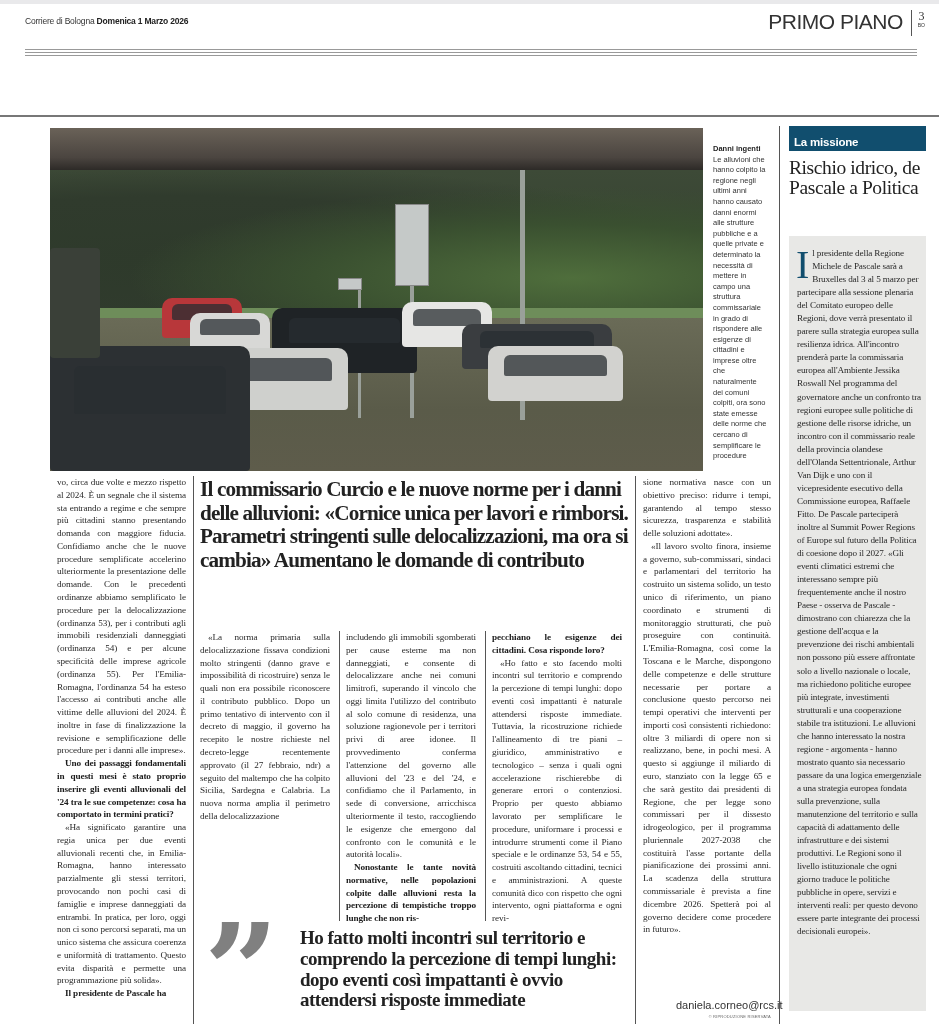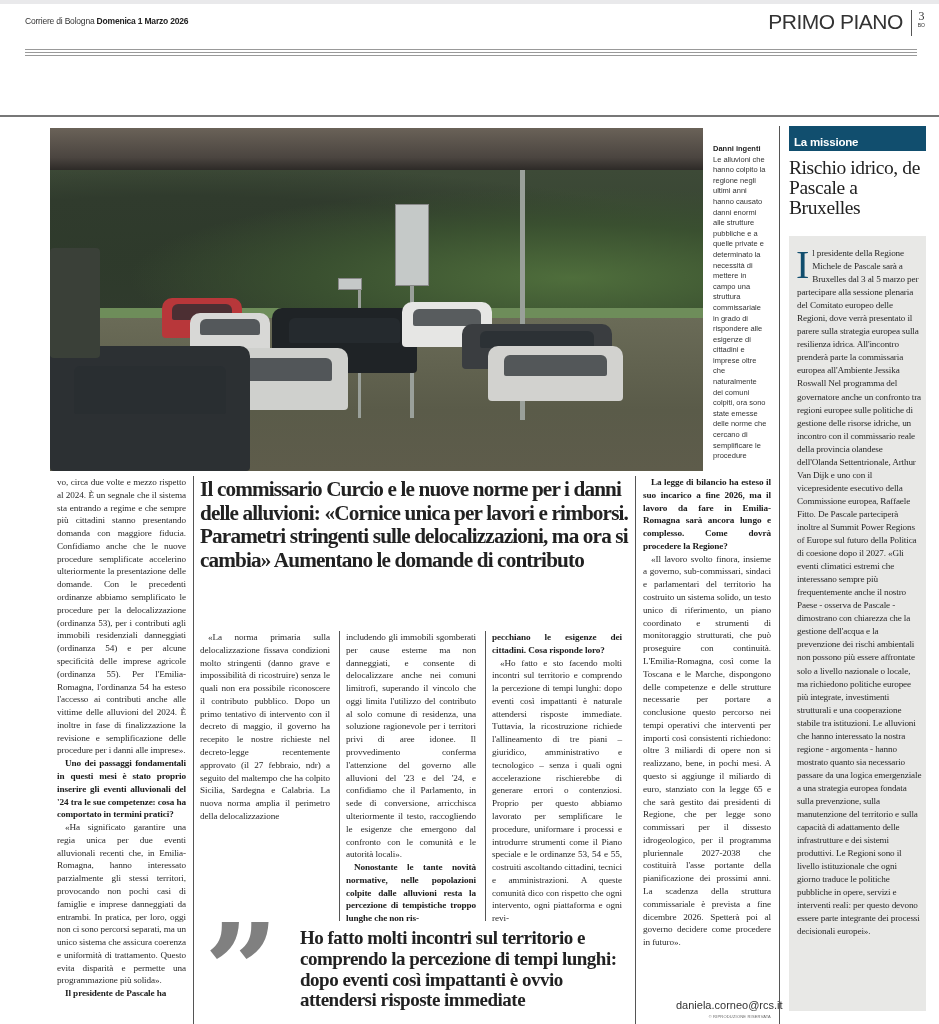--- a/index.html
+++ b/index.html
@@ -134,21 +134,21 @@
 
   <div class="caption">
     <span class="cap-title">Danni ingenti</span>
     <span>Le alluvioni che hanno colpito la regione negli ultimi anni hanno causato danni enormi alle strutture pubbliche e a quelle private e determinato la necessità di mettere in campo una struttura commissariale in grado di rispondere alle esigenze di cittadini e imprese oltre che naturalmente dei comuni colpiti, ora sono state emesse delle norme che cercano di semplificare le procedure</span>
   </div>
 
   <div class="vline" style="left:779px;top:122px;height:900px;"></div>
 
   <div class="sidebar">
     <div class="kicker">La missione</div>
-    <div class="side-title">Rischio idrico, de Pascale a Bruxelles</div>
+    <div class="side-title">Rischio idrico, de Pascale a Politica</div>
     <div class="side-box">
       <span class="drop">I</span>
       <span>l presidente della Regione Michele de Pascale sarà a Bruxelles dal 3 al 5 marzo per partecipare alla sessione plenaria del Comitato europeo delle Regioni, dove verrà presentato il parere sulla strategia europea sulla resilienza idrica. All'incontro prenderà parte la commissaria europea all'Ambiente Jessika Roswall Nel programma del governatore anche un confronto tra regioni europee sulle politiche di gestione delle risorse idriche, un incontro con il commissario reale della provincia olandese dell'Olanda Settentrionale, Arthur Van Dijk e uno con il vicepresidente esecutivo della Commissione europea, Raffaele Fitto. De Pascale parteciperà inoltre al Summit Power Regions of Europe sul futuro della Politica di coesione dopo il 2027. «Gli eventi climatici estremi che interessano sempre più frequentemente anche il nostro Paese - osserva de Pascale - dimostrano con chiarezza che la gestione dell'acqua e la prevenzione dei rischi ambientali non possono più essere affrontate solo a livello nazionale o locale, ma richiedono politiche europee più integrate, investimenti strutturali e una cooperazione stabile tra istituzioni. Le alluvioni che hanno interessato la nostra regione - argomenta - hanno mostrato quanto sia necessario passare da una logica emergenziale a una strategia europea fondata sulla prevenzione, sulla manutenzione del territorio e sulla capacità di adattamento delle infrastrutture e dei sistemi produttivi. Le Regioni sono il livello istituzionale che ogni giorno traduce le politiche pubbliche in opere, servizi e interventi reali: per questo devono essere parte integrante dei processi decisionali europei».</span>
     </div>
   </div>
 
   <div class="vline" style="left:193px;top:472px;height:548px;"></div>
   <div class="vline" style="left:635px;top:472px;height:548px;"></div>
   <div class="vline" style="left:339px;top:627px;height:290px;"></div>
   <div class="vline" style="left:485px;top:627px;height:290px;"></div>
@@ -170,21 +170,21 @@
     <p class="noindent">includendo gli immobili sgomberati per cause esterne ma non danneggiati, e consente di delocalizzare anche nei comuni limitrofi, superando il vincolo che oggi limita l'utilizzo del contributo al solo comune di residenza, una soluzione ragionevole per i territori privi di aree idonee. Il provvedimento conferma l'attenzione del governo alle alluvioni del '23 e del '24, e confidiamo che il Parlamento, in sede di conversione, arricchisca ulteriormente il testo, raccogliendo le esigenze che emergono dal confronto con le comunità e le autorità locali».</p>
     <p class="q">Nonostante le tante novità normative, nelle popolazioni colpite dalle alluvioni resta la percezione di tempistiche troppo lunghe che non ris-</p>
   </div>
 
   <div class="col col4">
     <p class="q noindent">pecchiano le esigenze dei cittadini. Cosa risponde loro?</p>
     <p>«Ho fatto e sto facendo molti incontri sul territorio e comprendo la percezione di tempi lunghi: dopo eventi così impattanti è naturale attendersi risposte immediate. Tuttavia, la ricostruzione richiede l'allineamento di tre piani – giuridico, amministrativo e tecnologico – senza i quali ogni accelerazione rischierebbe di generare errori o contenziosi. Proprio per questo abbiamo lavorato per semplificare le procedure, uniformare i processi e introdurre strumenti come il Piano speciale e le ordinanze 53, 54 e 55, costruiti ascoltando cittadini, tecnici e amministrazioni. A queste comunità dico con rispetto che ogni intervento, ogni piattaforma e ogni revi-</p>
   </div>
 
   <div class="col col5">
-    <p class="q">La legge di bilancio ha esteso il suo incarico a fine 2026, ma il lavoro da fare in Emilia-Romagna sarà ancora lungo e complesso. Come dovrà procedere la Regione?</p>
+    <p class="noindent">sione normativa nasce con un obiettivo preciso: ridurre i tempi, garantendo al tempo stesso sicurezza, trasparenza e stabilità delle soluzioni adottate».</p>
     <p>«Il lavoro svolto finora, insieme a governo, sub-commissari, sindaci e parlamentari del territorio ha costruito un sistema solido, un testo unico di riferimento, un piano coordinato e strumenti di monitoraggio strutturati, che può proseguire con continuità. L'Emilia-Romagna, così come la Toscana e le Marche, dispongono delle competenze e delle strutture necessarie per portare a conclusione questo percorso nei tempi operativi che interventi per importi così consistenti richiedono: oltre 3 miliardi di opere non si realizzano, bene, in pochi mesi. A questo si aggiunge il miliardo di euro, stanziato con la legge 65 e che sarà gestito dai presidenti di Regione, che per legge sono commissari per il dissesto idrogeologico, per il programma pluriennale 2027-2038 che costituirà l'asse portante della pianificazione dei prossimi anni. La scadenza della struttura commissariale è prevista a fine dicembre 2026. Spetterà poi al governo decidere come procedere in futuro».</p>
   </div>
 
   <div class="byline">daniela.corneo@rcs.it</div>
   <div class="rights">© RIPRODUZIONE RISERVATA</div>
 
   <div class="pullquote">
     <span class="quote-mark">”</span>
     <div class="quote-text">Ho fatto molti incontri sul territorio e comprendo la percezione di tempi lunghi: dopo eventi così impattanti è ovvio attendersi risposte immediate</div>
   </div>

